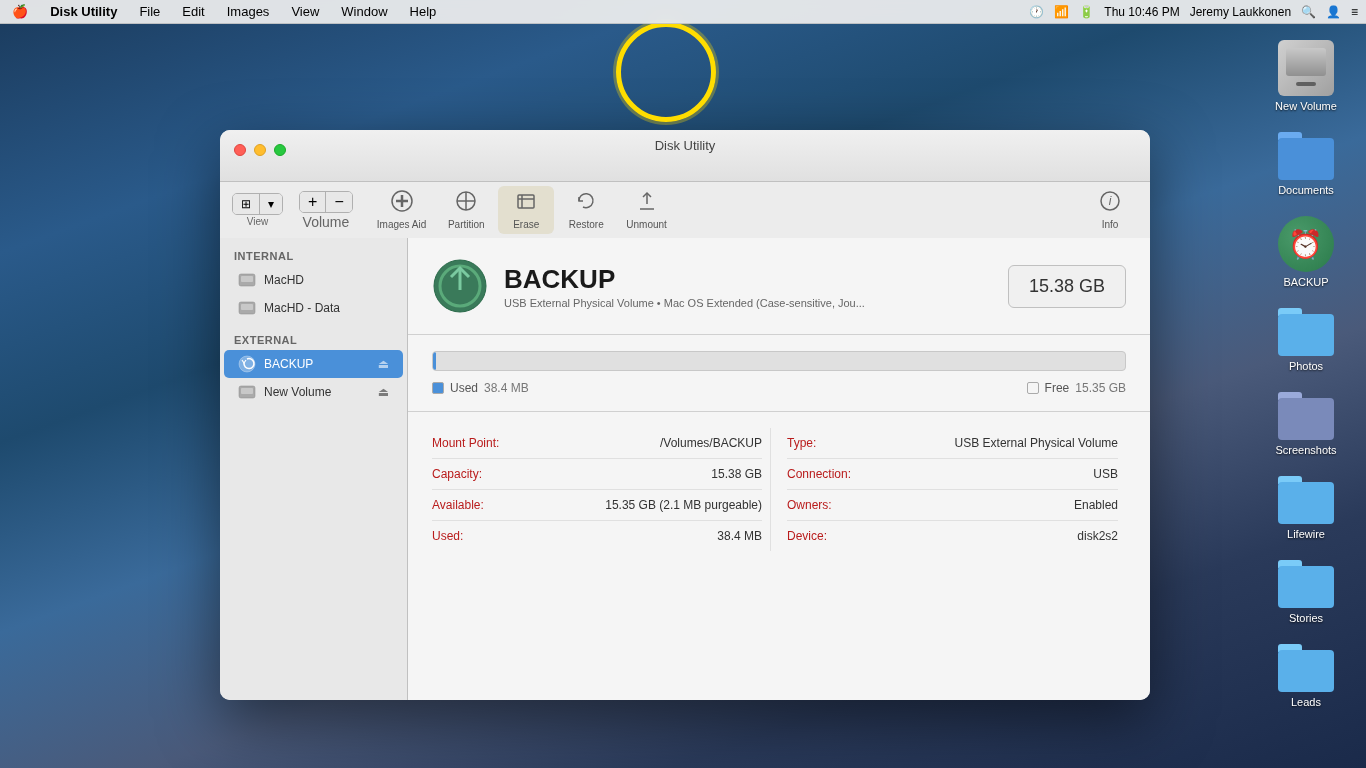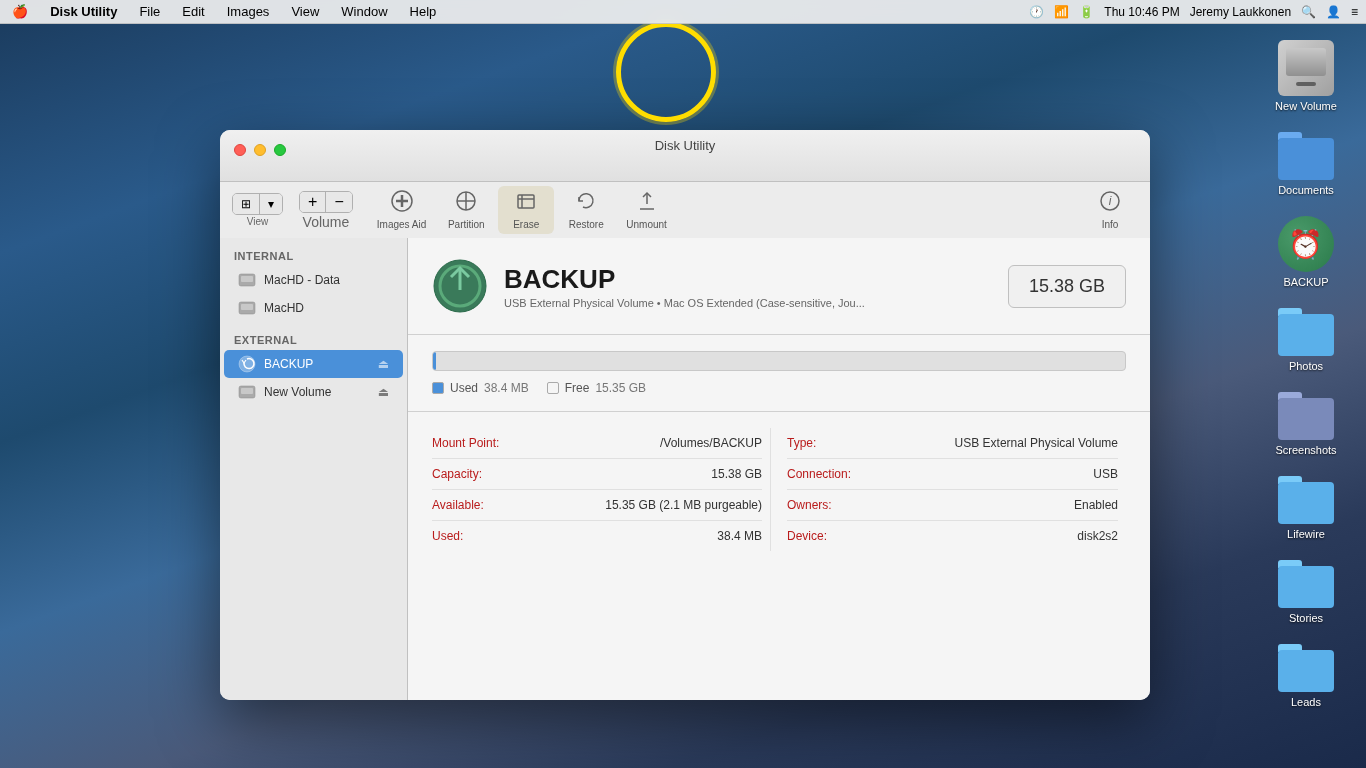--- a/index.html
+++ b/index.html
@@ -382,20 +382,21 @@
       position: relative;
     }
     .usage-bar-fill {
       height: 100%;
       background: #4a90d9;
       border-radius: 3px;
     }
     .usage-legend {
       display: flex;
       gap: 18px;
+      justify-content: space-between;
     }
     .legend-item {
       display: flex;
       align-items: center;
       gap: 6px;
       font-size: 12px;
     }
     .legend-dot {
       width: 12px;
       height: 12px;
@@ -638,31 +639,31 @@
       <div class="sidebar">
         <div class="sidebar-section-header">Internal</div>
 
         <div class="sidebar-item">
           <div class="sidebar-item-icon">
             <svg width="18" height="18" viewBox="0 0 18 18">
               <rect x="1" y="3" width="16" height="12" rx="2" fill="#aaa" stroke="#888" stroke-width="0.5"></rect>
               <rect x="3" y="5" width="12" height="6" rx="1" fill="#c8c8c8"></rect>
             </svg>
           </div>
-          <span>MacHD - Data</span>
+          <span>MacHD</span>
         </div>
 
         <div class="sidebar-item">
           <div class="sidebar-item-icon">
             <svg width="18" height="18" viewBox="0 0 18 18">
               <rect x="1" y="3" width="16" height="12" rx="2" fill="#aaa" stroke="#888" stroke-width="0.5"></rect>
               <rect x="3" y="5" width="12" height="6" rx="1" fill="#c8c8c8"></rect>
             </svg>
           </div>
-          <span>MacHD</span>
+          <span>MacHD - Data</span>
         </div>
 
         <div class="sidebar-section-header" style="margin-top:8px;">External</div>
 
         <div class="sidebar-item selected">
           <div class="sidebar-item-icon">
             <svg width="18" height="18" viewBox="0 0 18 18">
               <circle cx="9" cy="9" r="8" fill="rgba(255,255,255,0.3)" stroke="rgba(255,255,255,0.6)" stroke-width="0.5"></circle>
               <path d="M9 4 A5 5 0 1 1 6 8" fill="none" stroke="white" stroke-width="1.5"></path>
               <polyline points="4,5 6,8 8,5" fill="none" stroke="white" stroke-width="1.2"></polyline>

